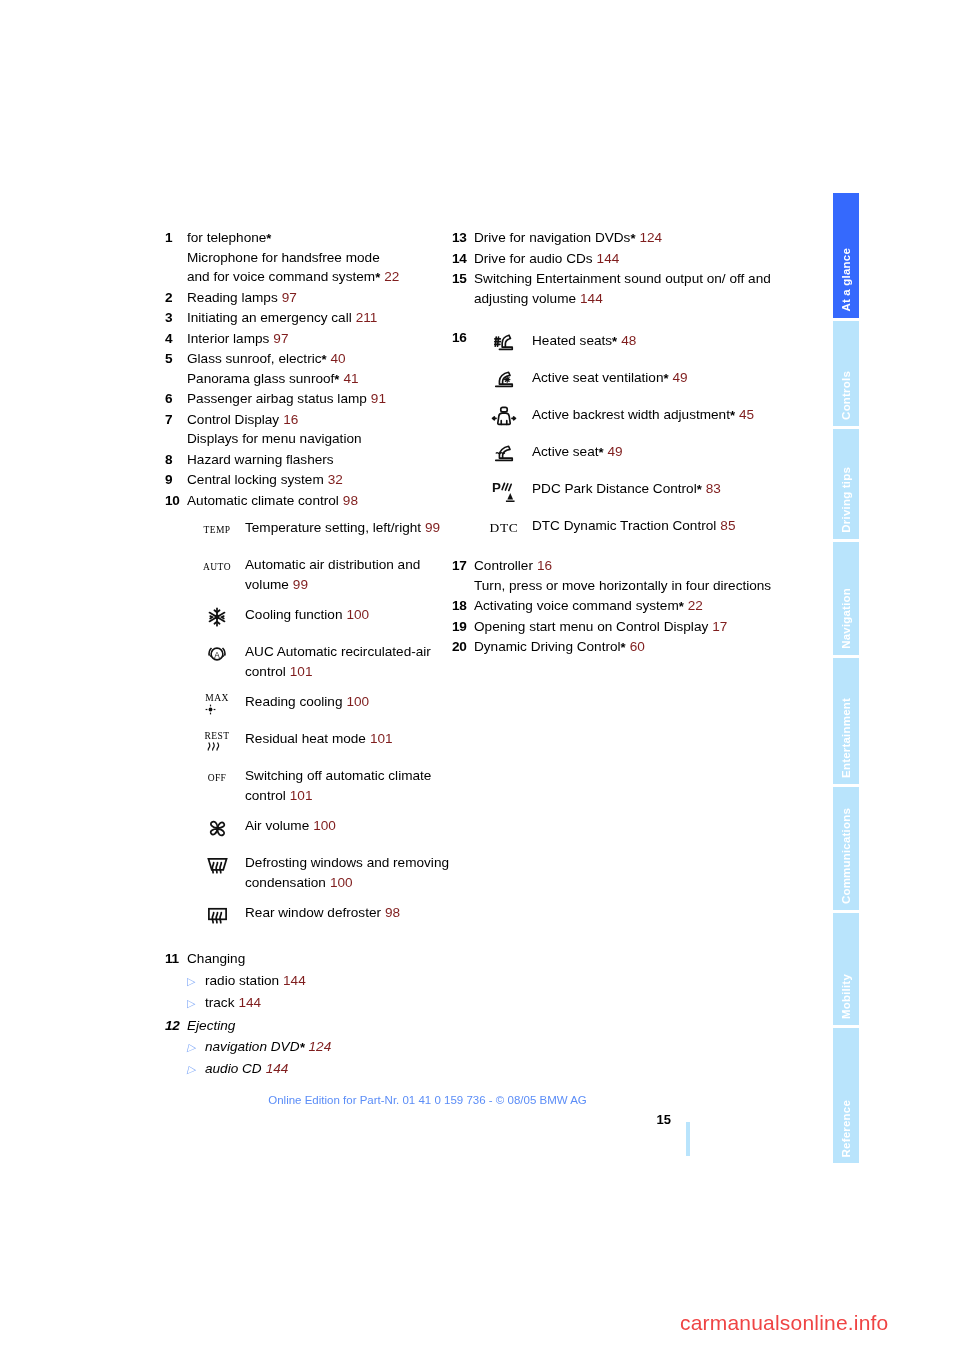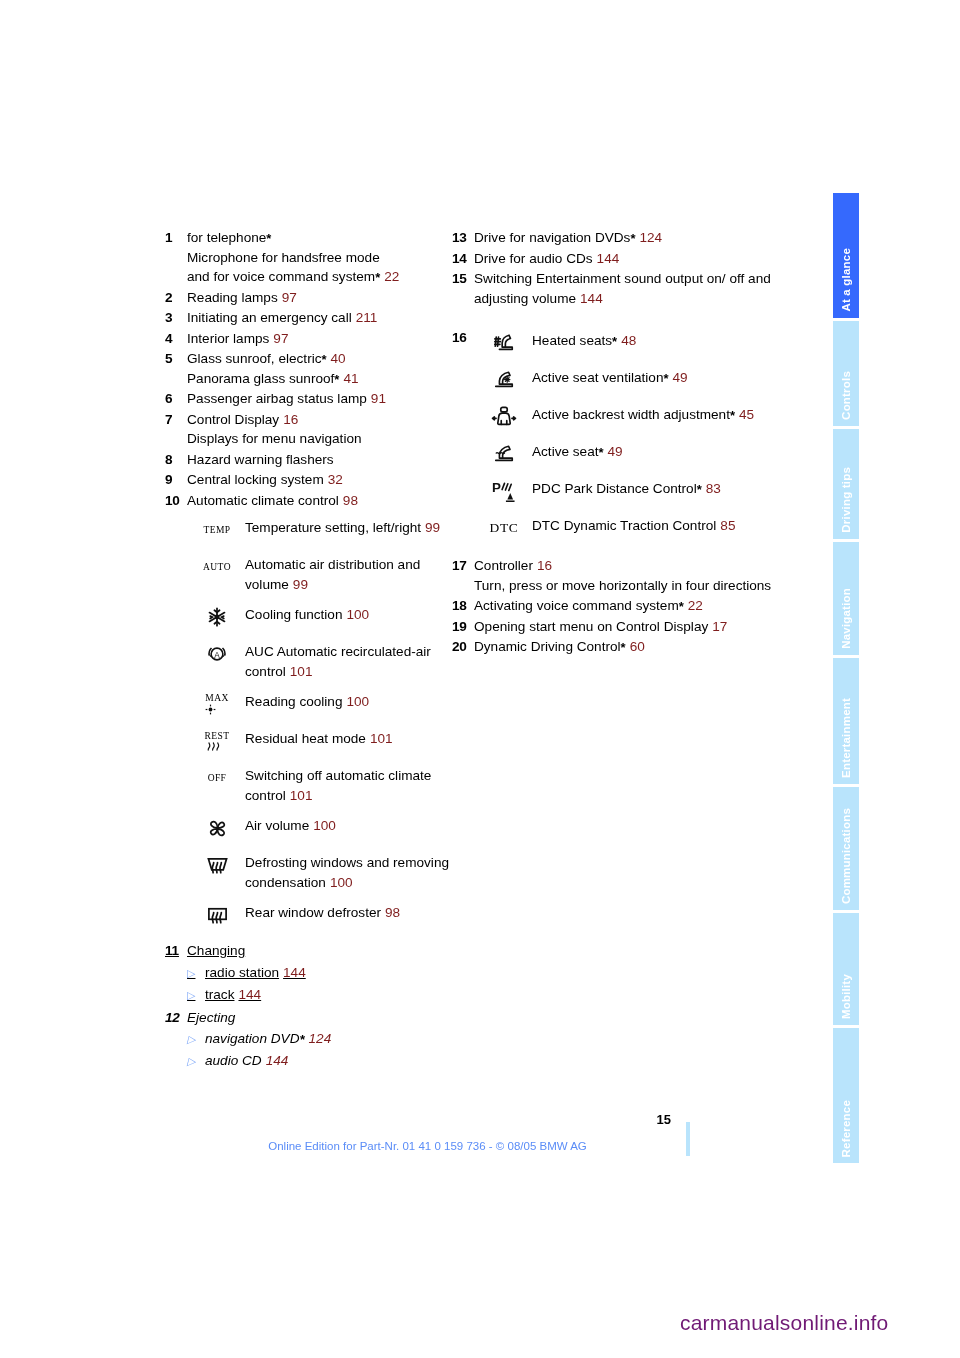--- a/index.html
+++ b/index.html
@@ -161,32 +161,32 @@
     position: absolute;
     left: 686px;
     top: 1122px;
     width: 4px;
     height: 34px;
     background: #b9e4fc;
   }
   .footer-note {
     position: absolute;
     left: 165px;
-    top: 1140px;
+    top: 1094px;
     width: 525px;
     text-align: center;
     font-size: 11.5px;
     color: #5b8df7;
   }
   .watermark {
     position: absolute;
     left: 680px;
     top: 1311px;
     font-size: 21px;
-    color: #701a75;
+    color: #ef4444;
     letter-spacing: 0.2px;
   }
 </style>
 </head>
 <body>
 
 <div class="page">
 
   <div class="tabstrip">
     <div class="tab active" style="top:0px;height:125px;">
@@ -428,21 +428,21 @@
             <path d="M13 9 C13 12 11.6 12 11.6 15 C11.6 17 12.4 17.6 12.4 19.5"></path>
             <path d="M17 9 C17 12 15.6 12 15.6 15 C15.6 17 16.4 17.6 16.4 19.5"></path>
           </svg>
         </div>
         <div class="icon-text">
           <span>Rear window defroster</span><span class="pg">98</span>
         </div>
       </div>
     </div>
 
-    <div style="margin-top:12px;text-decoration:underline;">
+    <div style="margin-top:20px;">
       <div class="item">
         <div class="num w2">11</div>
         <div class="txt">Changing</div>
       </div>
       <div class="bullet-row">
         <span class="bullet-tri">▷</span>
         <span><span>radio station</span><span class="pg">144</span></span>
       </div>
       <div class="bullet-row">
         <span class="bullet-tri">▷</span>

